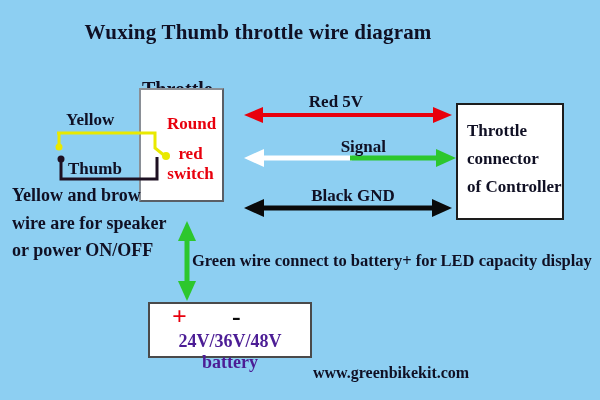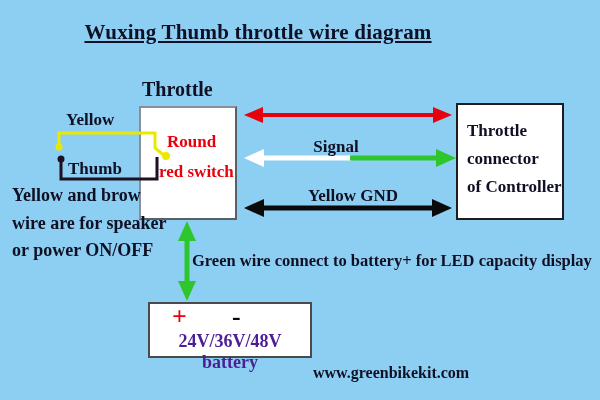--- a/index.html
+++ b/index.html
@@ -6,34 +6,34 @@
     --c-bg:#8dcff2; --c-red:#e8000d; --c-green:#2dc72d; --c-yellow:#e9e900;
     --c-brown:#1e1022; --c-black:#0a0a0a; --c-white:#ffffff; --c-text:#101024;
   }
   html,body{margin:0;padding:0;}
   body{font-family:"Liberation Serif","DejaVu Serif",serif;}
   .stage{
     position:relative;width:600px;height:400px;overflow:hidden;
     background:var(--c-bg);font-weight:bold;color:var(--c-text);
   }
   .abs{position:absolute;}
-  .title{left:0;top:20px;width:516px;text-align:center;font-size:21px;letter-spacing:0.2px;text-decoration:underline;}
+  .title{left:0;top:20px;width:516px;text-align:center;font-size:21px;letter-spacing:0.2px;}
   .throttle-heading{left:142px;top:78px;font-size:20px;}
   .box{background:var(--c-white);box-sizing:border-box;}
-  .throttle-box{left:139px;top:106px;width:98px;height:114px;border:2px solid #8a8f96;border-right-color:#5a5f66;border-bottom-color:#5a5f66;}
+  .throttle-box{left:139px;top:88px;width:85px;height:114px;border:2px solid #8a8f96;border-right-color:#5a5f66;border-bottom-color:#5a5f66;}
   .switch-line1{position:absolute;left:26px;top:24px;font-size:17px;color:var(--c-red);}
   .switch-line2{position:absolute;left:18px;top:54px;font-size:17px;color:var(--c-red);text-align:center;}
   .controller-box{left:456px;top:103px;width:108px;height:117px;border:2px solid #1d1d1d;padding:12px 0 0 9px;font-size:17px;line-height:28px;}
   .battery-box{left:148px;top:302px;width:164px;height:56px;border:2px solid #4a4a4a;}
   .battery-plus{position:absolute;left:22px;top:-2px;font-size:26px;color:var(--c-red);}
   .battery-minus{position:absolute;left:82px;top:-2px;font-size:26px;color:#0a0a0a;}
   .battery-label{position:absolute;left:0;top:27px;width:100%;text-align:center;font-size:18px;color:#4c1d95;}
   .lbl{font-size:17px;white-space:nowrap;}
   .lbl-red5v{left:286px;top:92px;width:100px;text-align:center;}
-  .lbl-signal{left:286px;top:137px;width:100px;text-align:center;}
+  .lbl-signal{left:286px;top:137px;width:100px;text-align:right;}
   .lbl-gnd{left:293px;top:186px;width:120px;text-align:center;}
   .lbl-yellow{left:66px;top:110px;}
   .lbl-brow{left:68px;top:159px;}
   .note-line{left:12px;font-size:18px;white-space:nowrap;}
   .note1{top:185px;} .note2{top:213px;} .note3{top:240px;}
   .green-note{left:192px;top:251px;font-size:16.5px;white-space:nowrap;}
   .footer{left:313px;top:364px;font-size:16px;}
   svg.overlay{position:absolute;left:0;top:0;width:600px;height:400px;pointer-events:none;}
 </style>
 </head>
@@ -94,22 +94,23 @@
       <circle cx="59" cy="147" r="3.5" style="fill:var(--c-yellow)"></circle>
       <circle cx="166" cy="156" r="4" style="fill:var(--c-yellow)"></circle>
     </g>
 
     <g>
       <circle cx="61" cy="159" r="3.5" style="fill:var(--c-brown)"></circle>
       <path d="M61,159 L61,179 L157,179 L157,157" fill="none" style="stroke:var(--c-brown)" stroke-width="3"></path>
     </g>
   </svg>
 
+  <div class="abs lbl lbl-red5v">Red 5V</div>
   <div class="abs lbl lbl-signal">Signal</div>
-  <div class="abs lbl lbl-gnd">Yellow GND</div>
+  <div class="abs lbl lbl-gnd">Black GND</div>
   <div class="abs lbl lbl-yellow">Yellow</div>
   <div class="abs lbl lbl-brow">Thumb</div>
 
   <div class="abs note-line note2">wire are for speaker</div>
   <div class="abs note-line note1">Yellow and brow</div>
   <div class="abs note-line note3">or power ON/OFF</div>
   <div class="abs green-note">Green wire connect to battery+ for LED capacity display</div>
 
   <div class="abs footer">www.greenbikekit.com</div>
 

